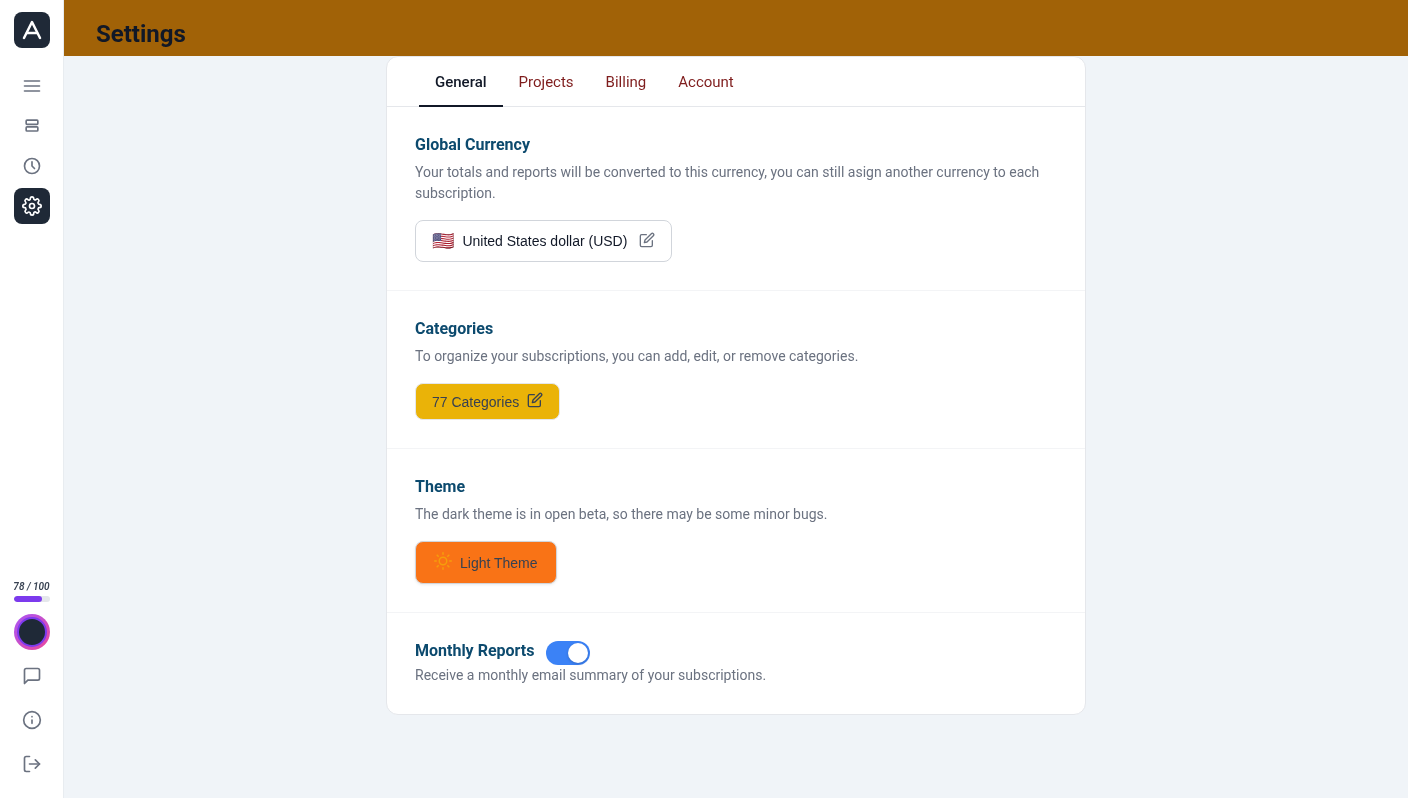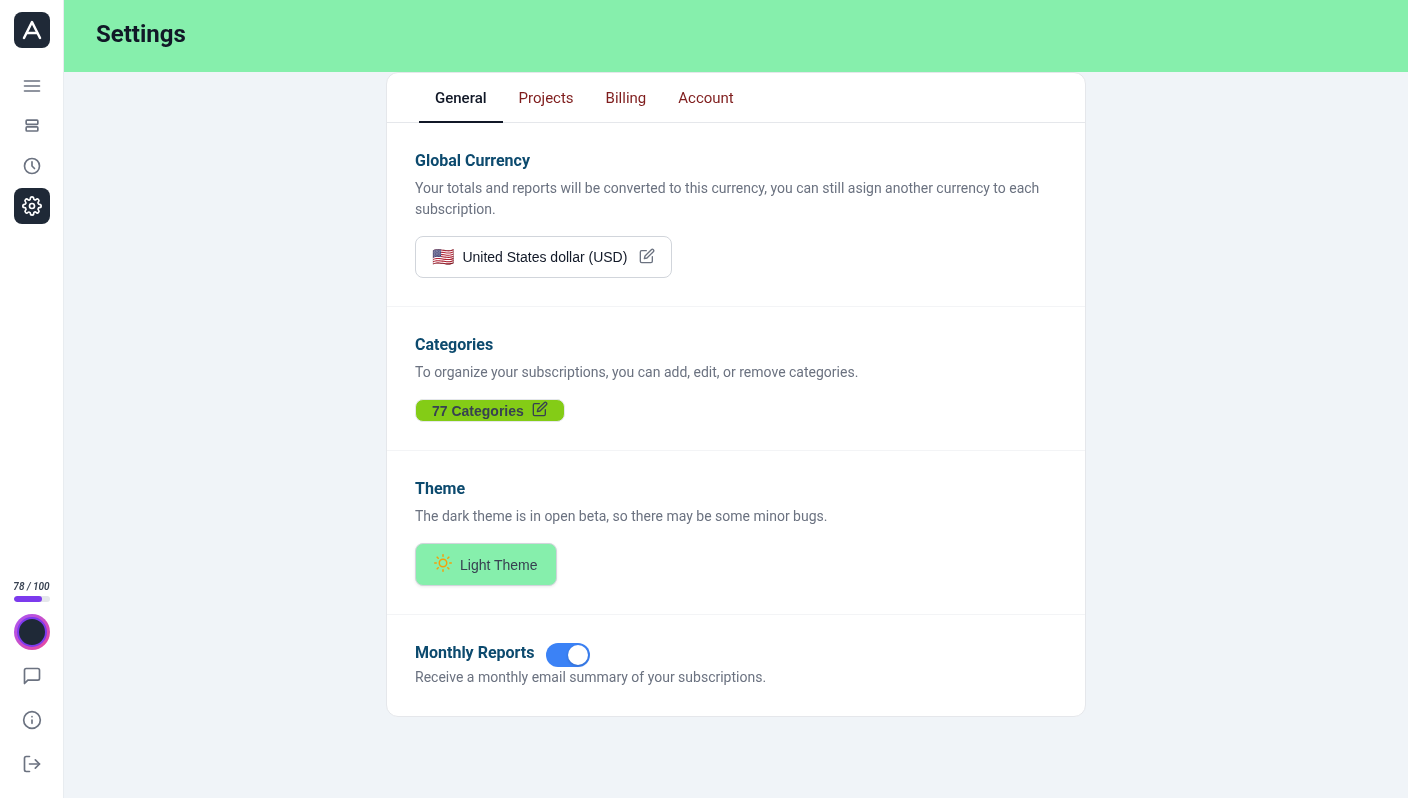--- a/index.html
+++ b/index.html
@@ -101,22 +101,22 @@
     }
 
     
     .main-content {
       flex: 1;
       display: flex;
       flex-direction: column;
       overflow: hidden;
     }
     .page-header {
-      padding: 20px 32px 24px;
-      background: #86efac;
+      padding: 20px 32px 8px;
+      background: #a16207;
     }
     .page-title {
       font-size: 24px;
       font-weight: 700;
       color: #111827;
     }
 
     
     .settings-area {
       flex: 1;
@@ -193,39 +193,39 @@
     .edit-icon {
       color: #6b7280;
       margin-left: 4px;
     }
 
     
     .categories-btn {
       display: inline-flex;
       align-items: center;
       gap: 8px;
-      padding: 1px 16px;
+      padding: 8px 16px;
       border: 1.5px solid #e5e7eb;
       border-radius: 8px;
-      background: #84cc16;
+      background: #eab308;
       cursor: pointer;
       font-size: 14px;
-      font-weight: 700;
+      font-weight: 400;
       color: #374151;
     }
 
     
     .theme-btn {
       display: inline-flex;
       align-items: center;
       gap: 8px;
       padding: 10px 18px;
       border: 1.5px solid #d1d5db;
       border-radius: 8px;
-      background: #86efac;
+      background: #f97316;
       cursor: pointer;
       font-size: 14px;
       font-weight: 500;
       color: #374151;
       box-shadow: 0 1px 3px rgba(0,0,0,0.08);
     }
     .sun-icon {
       color: #f59e0b;
     }
 

